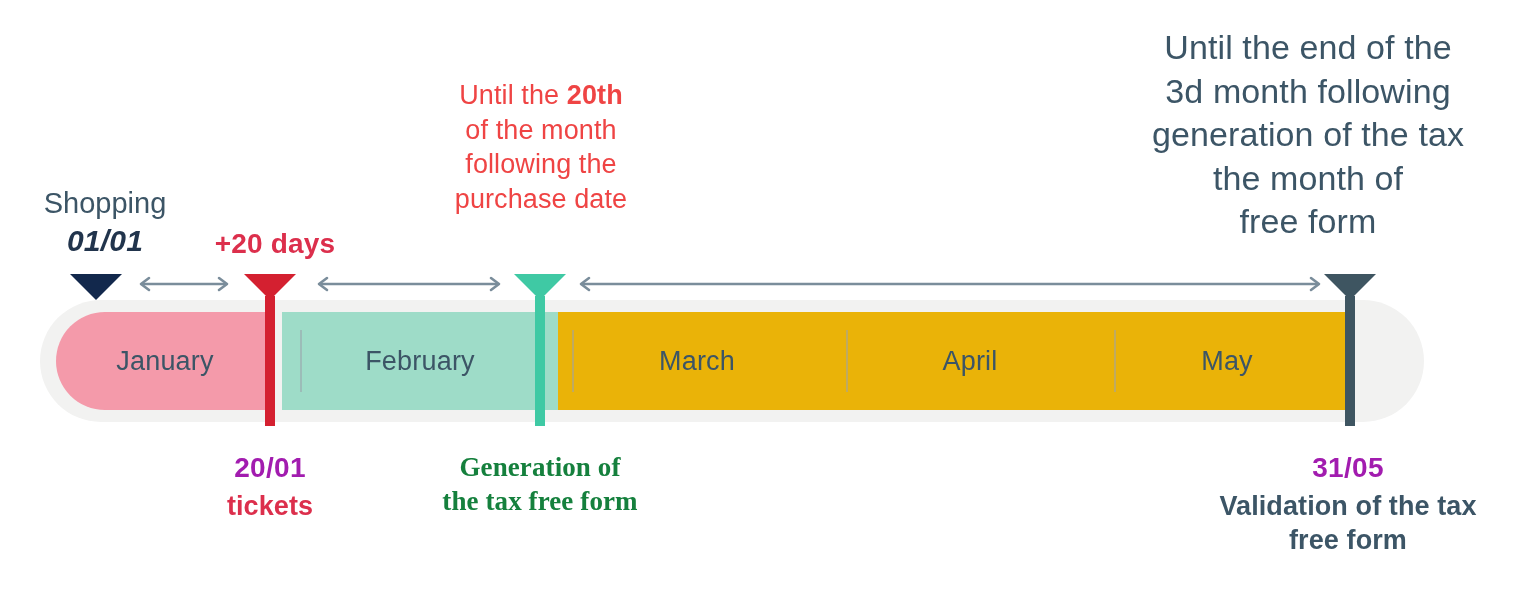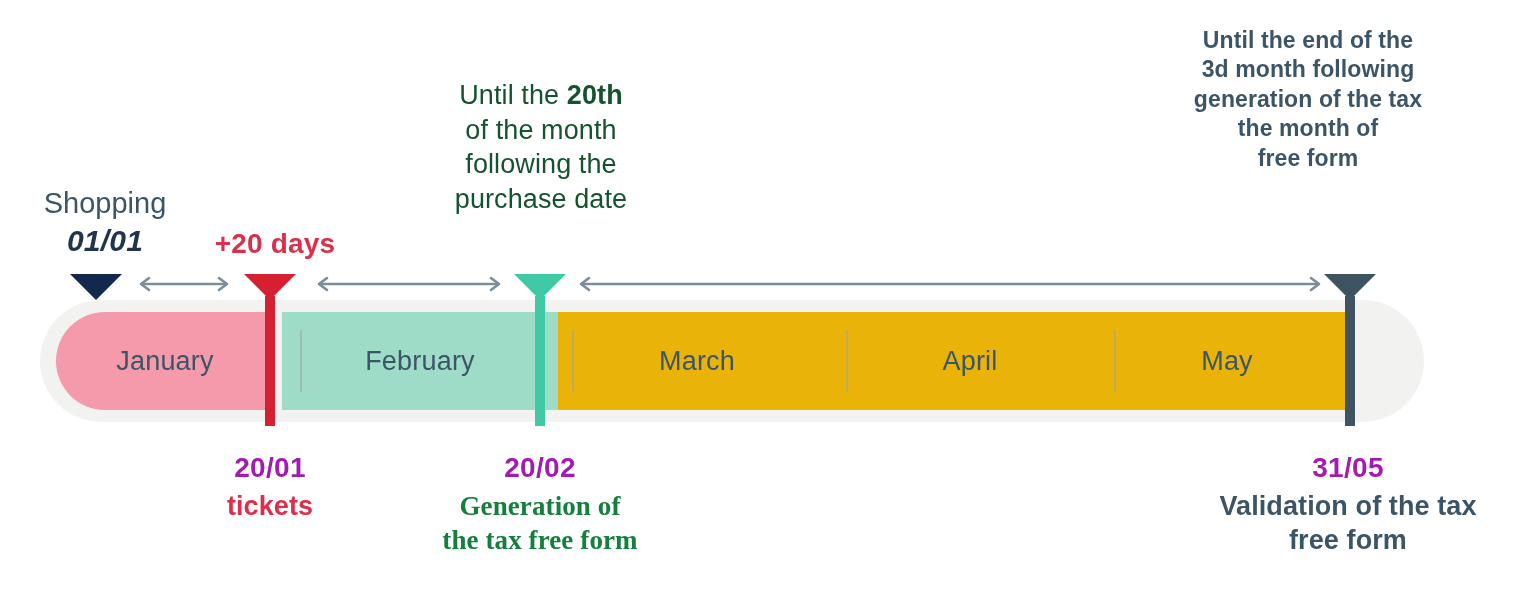--- a/index.html
+++ b/index.html
@@ -21,21 +21,21 @@
   }
 
   
   .callout {
     position: absolute;
     text-align: center;
     line-height: 1.28;
     letter-spacing: 0.1px;
   }
   .callout.navy   { color: #3c5566; }
-  .callout.green  { color: #14532d; }
+  .callout.green  { color: #ef4444; }
 
   .callout .strong { font-weight: 700; }
 
   
   #shopping-label {
     position: absolute;
     left: 10px;
     top: 186px;
     width: 190px;
     text-align: center;
@@ -71,22 +71,21 @@
     top: 78px;
     width: 266px;
     font-size: 27px;
   }
 
   
   #callout-navy-right {
     left: 1128px;
     top: 26px;
     width: 360px;
-    font-size: 23px;
-    font-weight: bold;
+    font-size: 34px;
   }
 
   
   .arrow { position: absolute; height: 20px; }
   .arrow svg { display: block; }
 
   
   #track-outer {
     position: absolute;
     left: 40px;
@@ -271,21 +270,20 @@
     <span class="tri" style="border-top:26px solid #3e5561;"></span>
     <span class="stem" style="height:130px; background:#3e5561;"></span>
   </div>
 
   <div class="bottom-label" style="left:150px; top:450px; width:240px;">
     <span class="date">20/01</span>
     <span class="desc red">tickets</span>
   </div>
 
   <div class="bottom-label" style="left:396px; top:450px; width:288px;">
-    <span class="date">20/02</span>
     <span class="desc green">Generation of</span>
     <span class="desc green">the tax free form</span>
   </div>
 
   <div class="bottom-label" style="left:1178px; top:450px; width:340px;">
     <span class="date">31/05</span>
     <span class="desc slate">Validation of the tax</span>
     <span class="desc slate">free form</span>
   </div>
 

